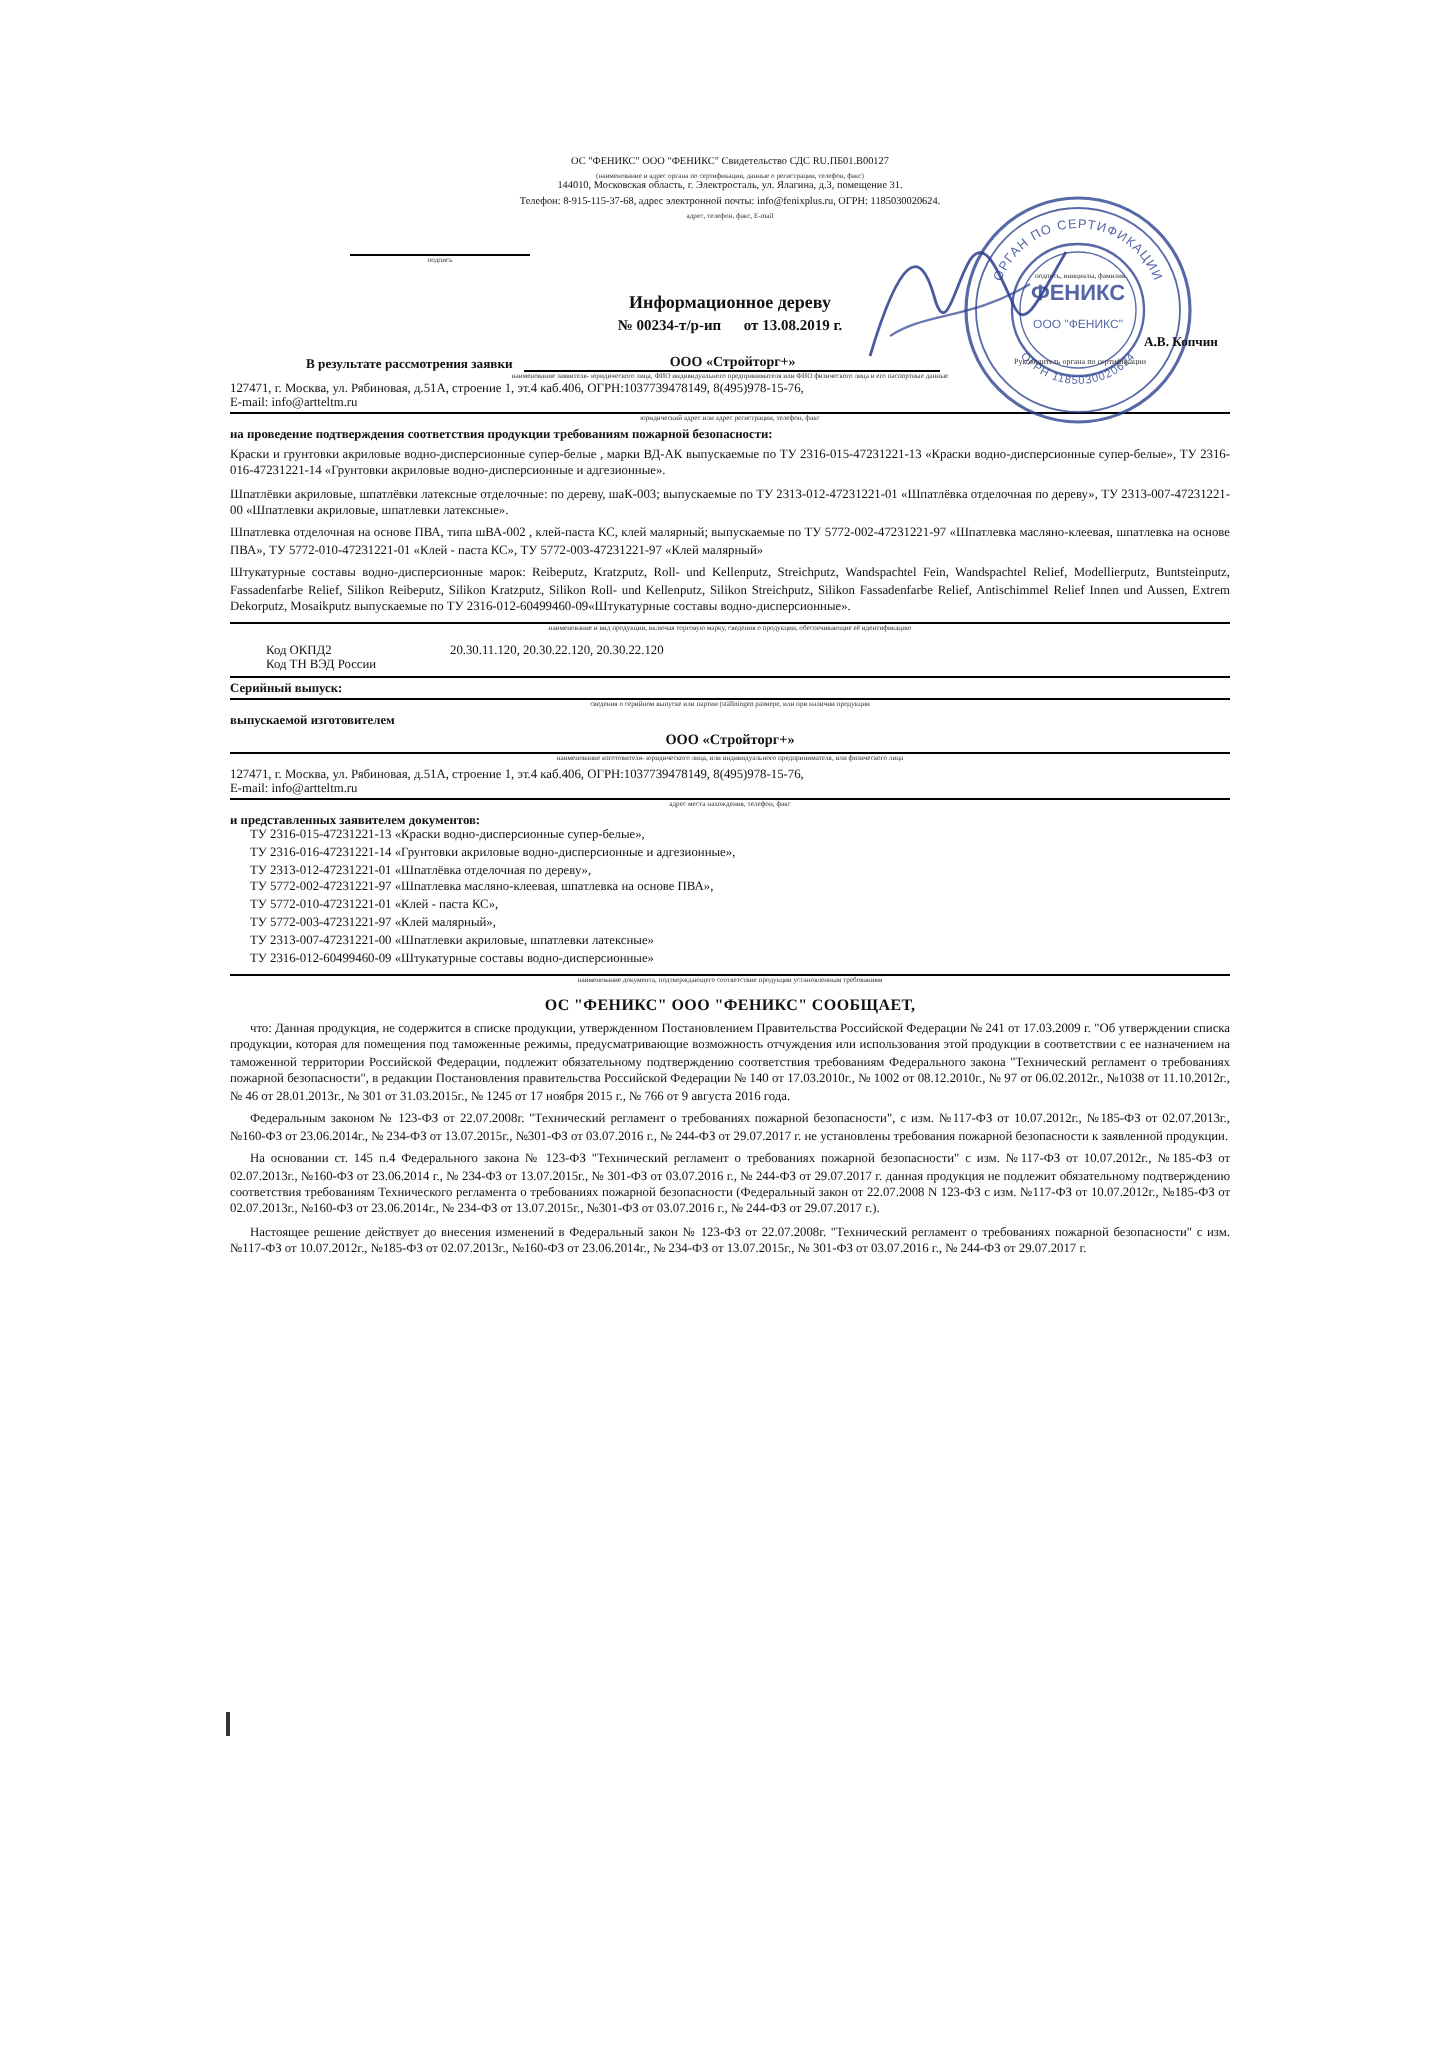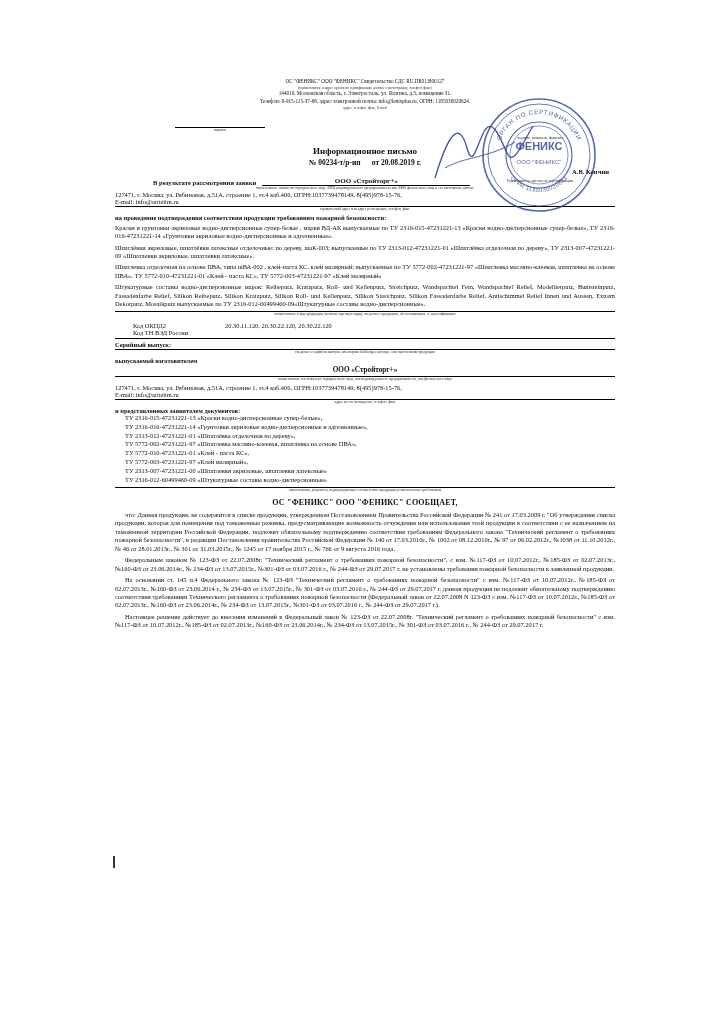--- a/index.html
+++ b/index.html
@@ -216,25 +216,25 @@
       <div class="sign-name">А.В. Копчин</div>
       <div style="position:absolute; left:60px; top:16px; width:90px;">
         <div class="hr"></div>
         <div class="micro">подпись</div>
       </div>
       <div style="position:absolute; right:0px; top:26px; width:150px;">
         <div class="micro">подпись, инициалы, фамилия</div>
       </div>
     </div>
 
-    <div class="title">Информационное письмо</div>
+    <div class="title">Информационное дереву</div>
     <div class="subtitle">
       <span>№ 00234-т/р-ип</span>
       &nbsp;&nbsp;&nbsp;&nbsp;
-      <span>от  20.08.2019 г.</span>
+      <span>от  13.08.2019 г.</span>
     </div>
 
     <div style="height:6px"></div>
 
     <div class="row-flex" style="justify-content:flex-start; padding-left:38px; margin-top:4px;">
       <span class="lbl-bold">В результате рассмотрения заявки</span>
       <span class="val-bold underline-val" style="min-width:200px; text-align:center;">ООО «Стройторг+»</span>
     </div>
     <div class="micro">наименование заявителя- юридического лица, ФИО индивидуального предпринимателя или ФИО физического лица и его паспортные данные</div>
     <div style="font-size:6.4px; margin-top:1px;">127471, г. Москва, ул. Рябиновая, д.51А, строение 1, эт.4  каб.406, ОГРН:1037739478149,  8(495)978-15-76,</div>

